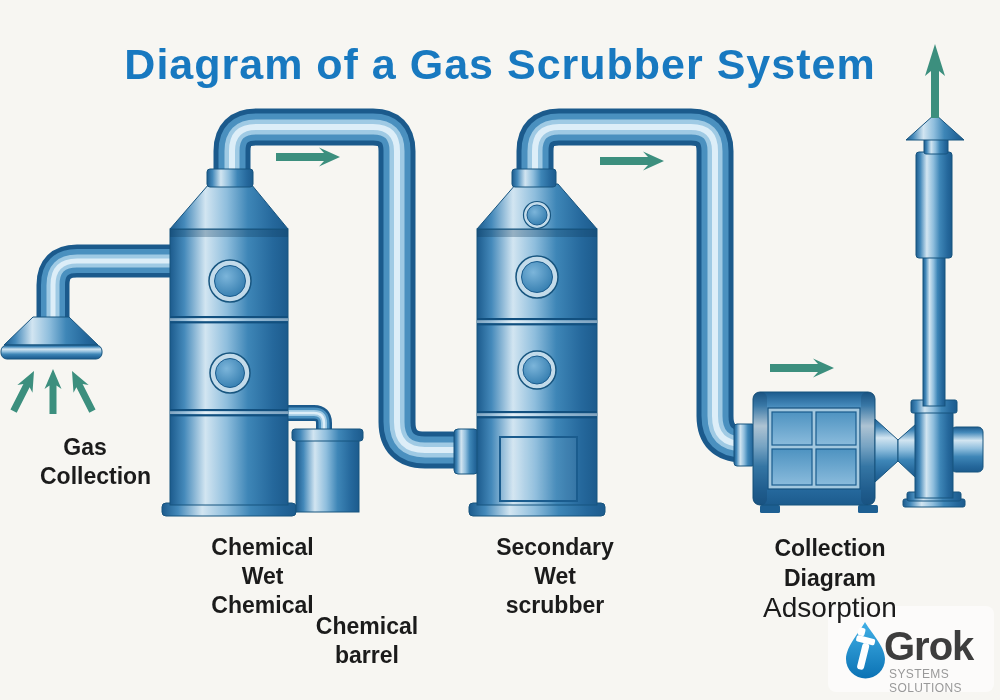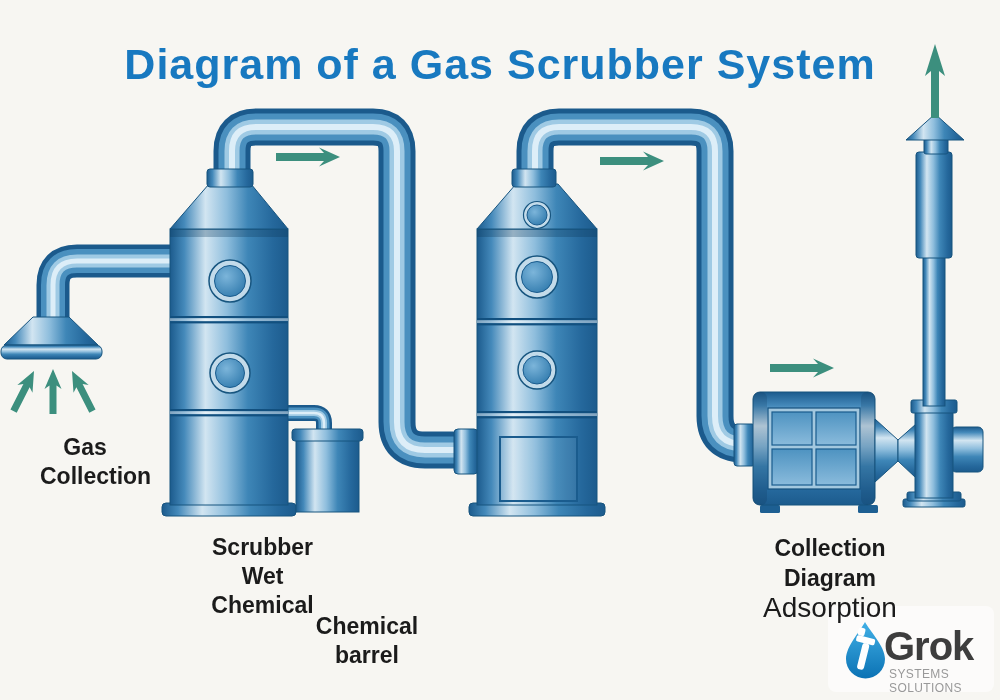--- a/index.html
+++ b/index.html
@@ -222,29 +222,33 @@
 </svg>
 
   <div class="title">Diagram of a Gas Scrubber System</div>
 
   <div class="lbl lbl-gas">
     <span>Gas</span>
     <span>Collection</span>
   </div>
 
   <div class="lbl lbl-primary">
-    <span>Scrubber Wet</span>
+    <span>Chemical Wet</span>
     <span>Chemical</span>
   </div>
 
   <div class="lbl lbl-chemical">
     <span>Chemical</span>
     <span>barrel</span>
   </div>
 
+  <div class="lbl lbl-secondary">
+    <span>Secondary</span>
+    <span>Wet scrubber</span>
+  </div>
 
   <div class="lbl lbl-carbon">
     <span>Collection</span>
     <span>Diagram</span>
     <span class="line-regular">Adsorption</span>
   </div>
 
   <div class="grok-word">Grok</div>
   <div class="grok-tag">SYSTEMS SOLUTIONS</div>
 </div>

